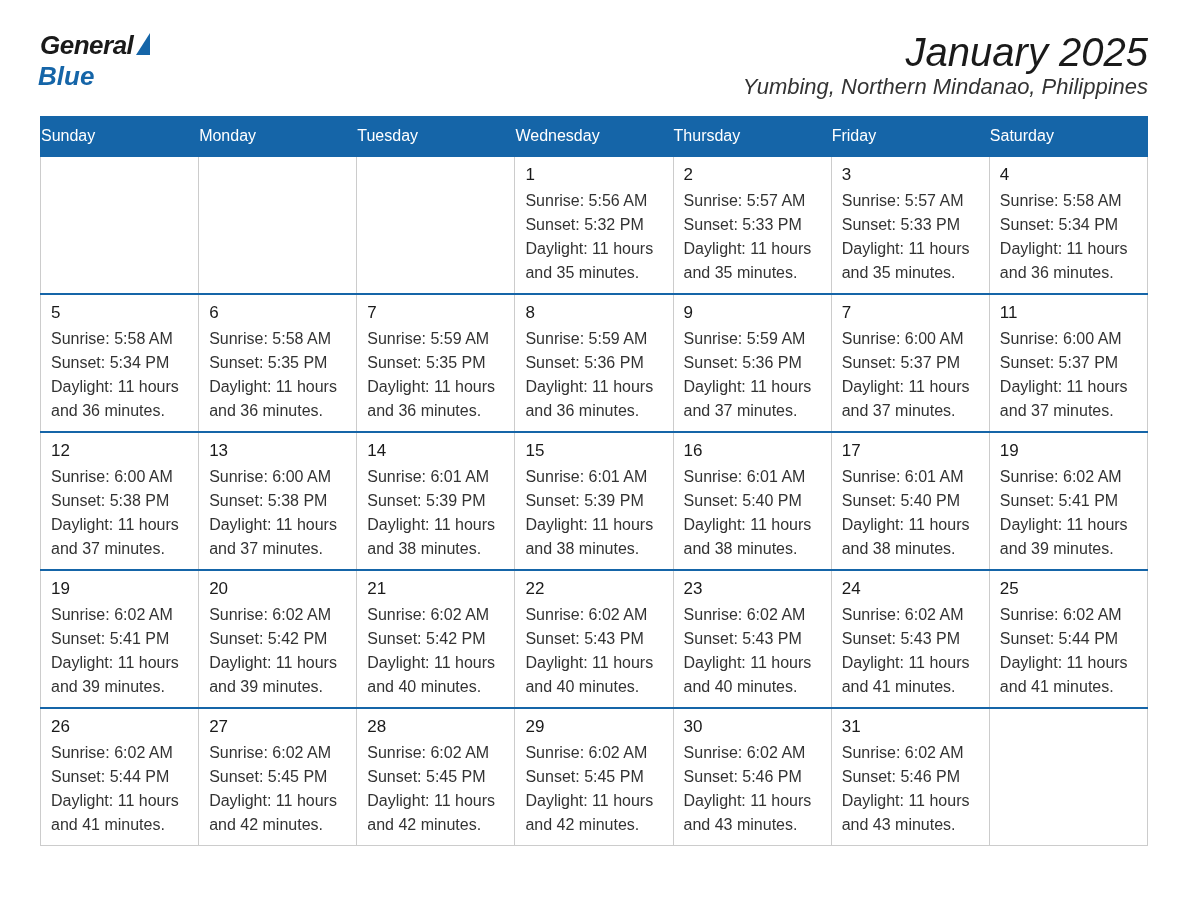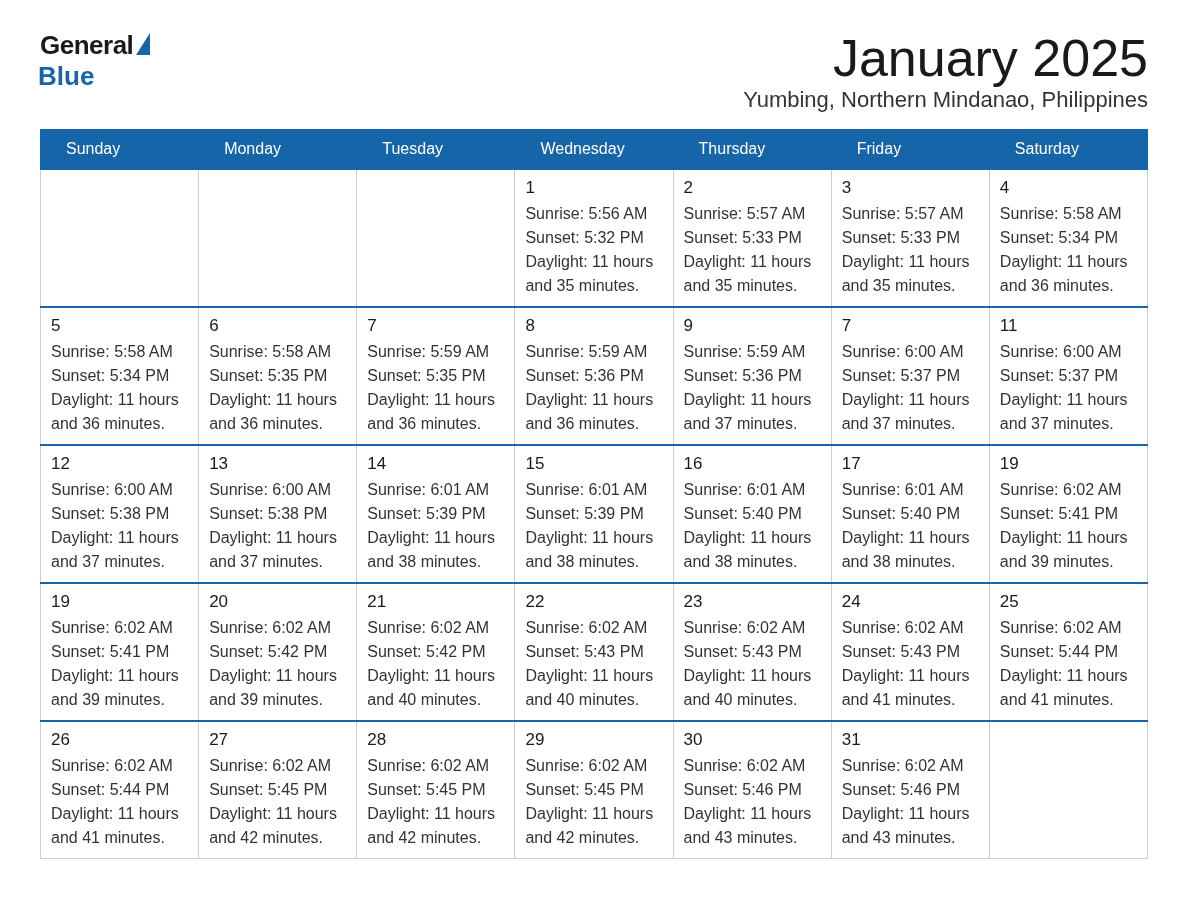--- a/index.html
+++ b/index.html
@@ -8,20 +8,21 @@
       background: #fff;
       padding: 30px 40px;
       width: 1188px;
       min-height: 918px;
     }
     .header-area {
       display: flex;
       justify-content: space-between;
       align-items: flex-start;
       margin-bottom: 10px;
+      font-style: italic;
     }
     .logo {
       display: flex;
       flex-direction: column;
       align-items: flex-start;
     }
     .logo-top {
       display: flex;
       align-items: center;
     }
@@ -42,39 +43,39 @@
     .logo-blue {
       font-size: 26px;
       font-weight: bold;
       color: #1565a8;
       margin-left: -2px;
     }
     .title-area {
       text-align: right;
     }
     .month-title {
-      font-size: 52px;
+      font-size: 40px;
       color: #1a1a1a;
       font-weight: normal;
       line-height: 1.1;
     }
     .location-title {
       font-size: 22px;
       color: #333;
     }
     .calendar {
       width: 100%;
       border-collapse: collapse;
       margin-top: 16px;
     }
     .calendar th {
       background-color: #1565a8;
       color: #fff;
       text-align: left;
-      padding: 10px 25px;
+      padding: 10px 0;
       font-size: 16px;
       font-weight: normal;
       border: 1px solid #1565a8;
     }
     .calendar td {
       border: 1px solid #ccc;
       vertical-align: top;
       padding: 8px 10px;
       width: 14.28%;
       min-height: 110px;

